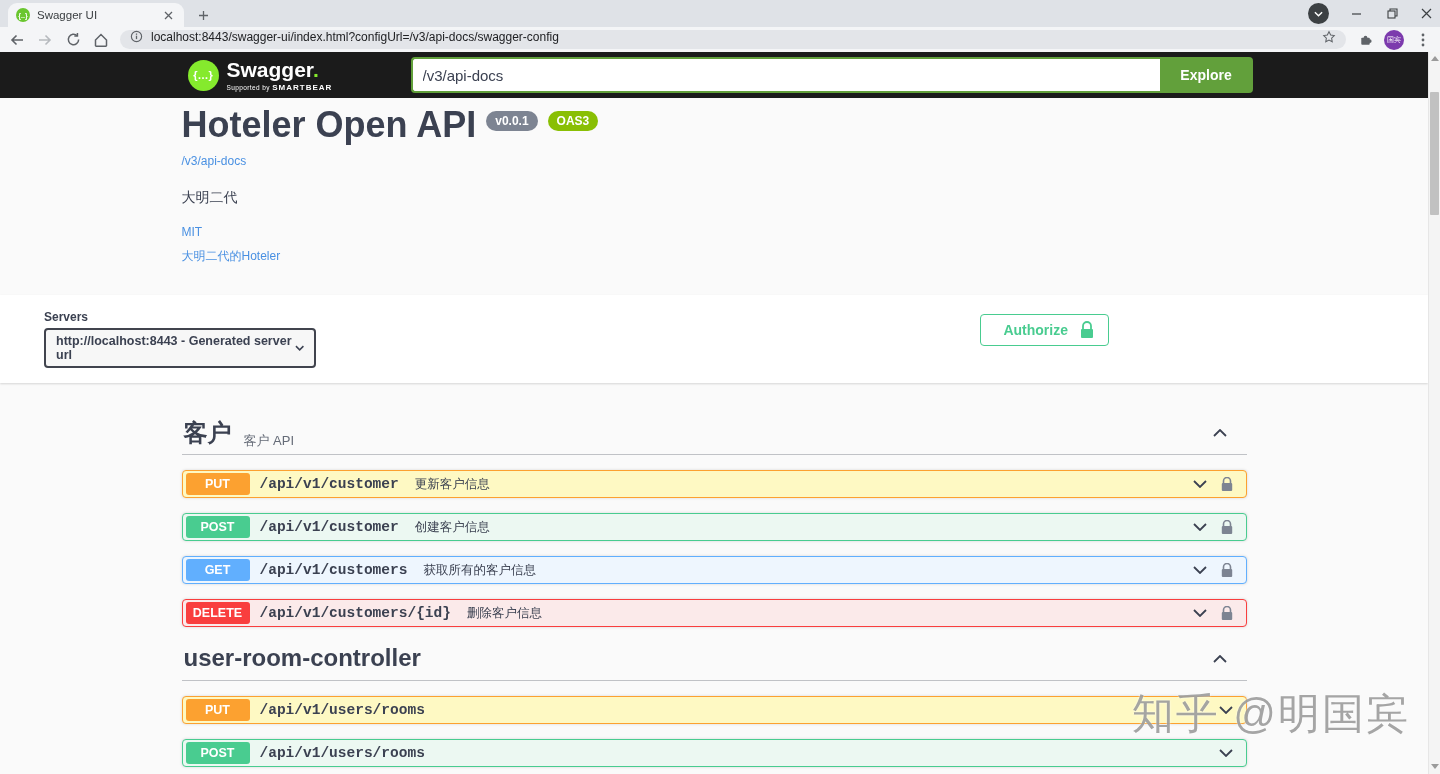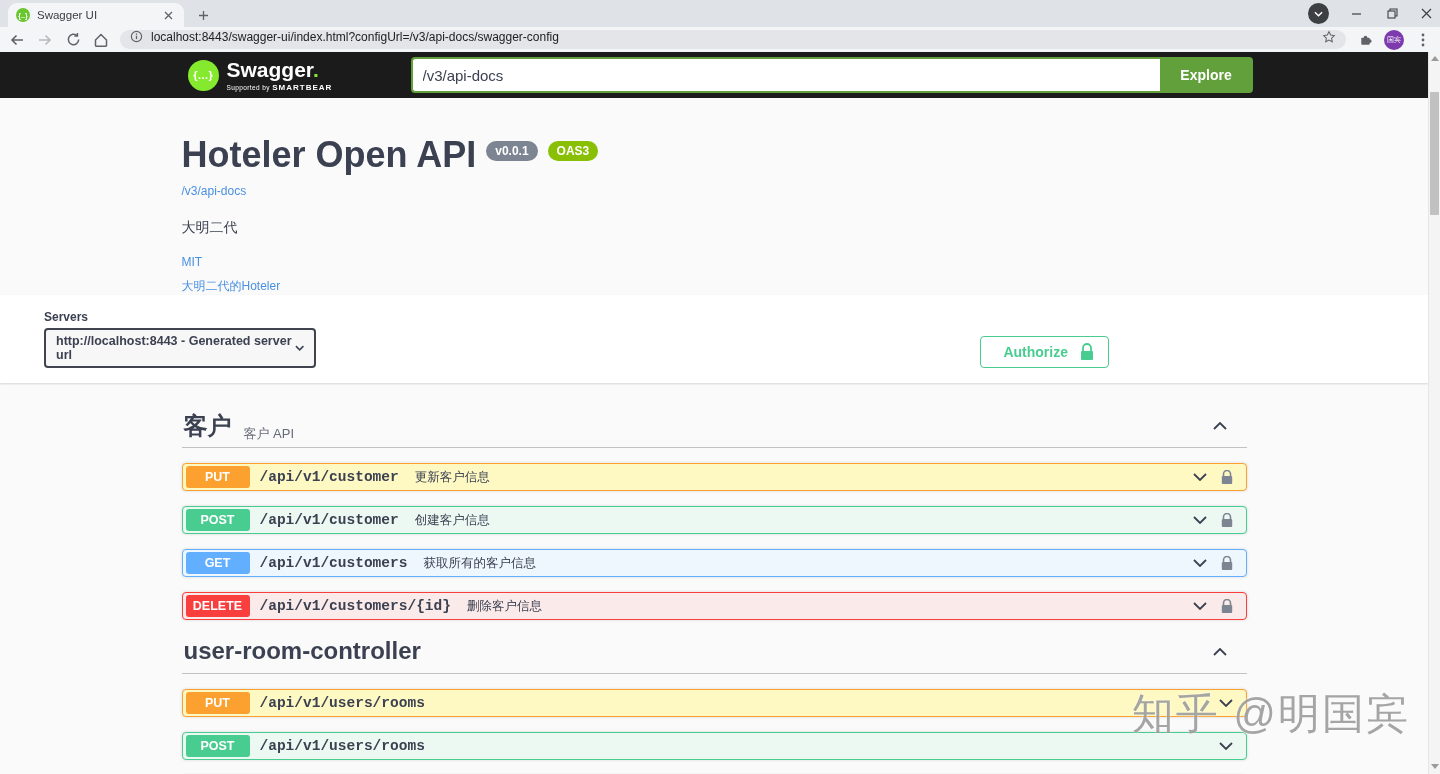--- a/index.html
+++ b/index.html
@@ -48,46 +48,46 @@
   .search-group { display:flex; margin-left:auto; width:842px; height:36px; }
   .search-input { flex:1; height:36px; border:2px solid var(--explore,#62a03b); border-right:none;
     border-radius:4px 0 0 4px; padding:0 10px; font-size:15px; color:#3b4151; outline:none; background:#fff; }
   .explore-btn { width:93px; height:36px; background:var(--explore,#62a03b); color:#fff; border:none;
     border-radius:0 4px 4px 0; font-size:14px; font-weight:bold; font-family:inherit; }
 
   
   .page { position:absolute; top:98px; left:0; right:12px; bottom:0; background:#fafafa; overflow:hidden; z-index:10; }
   .wrapper { margin:0 auto; width:1065px; }
 
-  .info { height:197px; padding-top:36px; }
+  .info { height:197px; padding-top:6px; }
   .api-title { margin:0; font-size:36px; font-weight:bold; color:#3b4151; display:flex; align-items:center; gap:10px; }
   .pill { font-size:12px; font-weight:bold; color:#fff; padding:3px 9px; border-radius:57px; position:relative; top:-4px; }
   .pill-version { background:var(--badge,#7d8492); }
   .pill-oas { background:var(--oas,#89bf04); }
   .link { color:var(--link,#4990e2); font-size:12px; text-decoration:none; display:inline-block; }
   .spec-link { margin-top:8px; }
   .api-desc { font-size:14px; color:#3b4151; margin-top:20px; }
   .mit-link { margin-top:18px; }
   .ext-link { margin-top:9px; }
 
   .scheme { background:#fff; height:88px; box-shadow:0 1px 2px rgba(0,0,0,.15); display:flex; align-items:center; }
-  .scheme-inner { display:flex; align-items:flex-end; justify-content:space-between;margin-left:44px; }
+  .scheme-inner { display:flex; align-items:flex-start; justify-content:space-between;margin-left:44px; }
   .servers-label { font-size:12px; font-weight:bold; color:#3b4151; display:block; margin-bottom:4px; }
   .server-select { width:272px; height:40px; border:2px solid #41444e; border-radius:4px; background:#f7f7f7;
     display:flex; align-items:center; justify-content:space-between; padding:0 10px; font-size:12.5px;
     font-weight:bold; color:#3b4151; }
   .authorize-btn { display:flex; align-items:center; gap:12px; background:#fff;
     border:1px solid var(--auth,#49cc90); color:var(--auth,#49cc90); border-radius:4px;
     padding:6px 14px 6px 22px; font-size:14px; font-weight:bold; font-family:inherit; margin-top:4px; }
 
   .sections { padding-top:22px; }
   .api-section { margin-bottom:2px; }
   .section-header { display:flex; align-items:center; border-bottom:1px solid rgba(59,65,81,.3);
     padding:4px 8px 8px 2px; margin-top:14px; }
-  .api-section:first-child .section-header { margin-top:4px; }
+  .api-section:first-child .section-header { margin-top:11px; }
   .sec-title { margin:0; font-size:24px; font-weight:bold; color:#3b4151; line-height:1.1; }
   .sec-sub { font-size:13px; color:#656b77; margin-left:12px; position:relative; top:8px; }
   .sec-chevron { margin-left:auto; margin-right:12px; }
   .rows { }
   .oprow { margin-top:15px; height:28px; border:1px solid; border-radius:4px; display:flex;
     align-items:center; box-shadow:0 0 3px rgba(0,0,0,.15); background:#fff; }
   .oprow.m-put    { background:#fef9c3; border-color:var(--put,#fca130); }
   .oprow.m-post   { background:#ecf8f2; border-color:var(--post,#49cc90); }
   .oprow.m-get    { background:#eef6fe; border-color:var(--get,#61affe); }
   .oprow.m-delete { background:#fbeaea; border-color:var(--delete,#f93e3e); }

